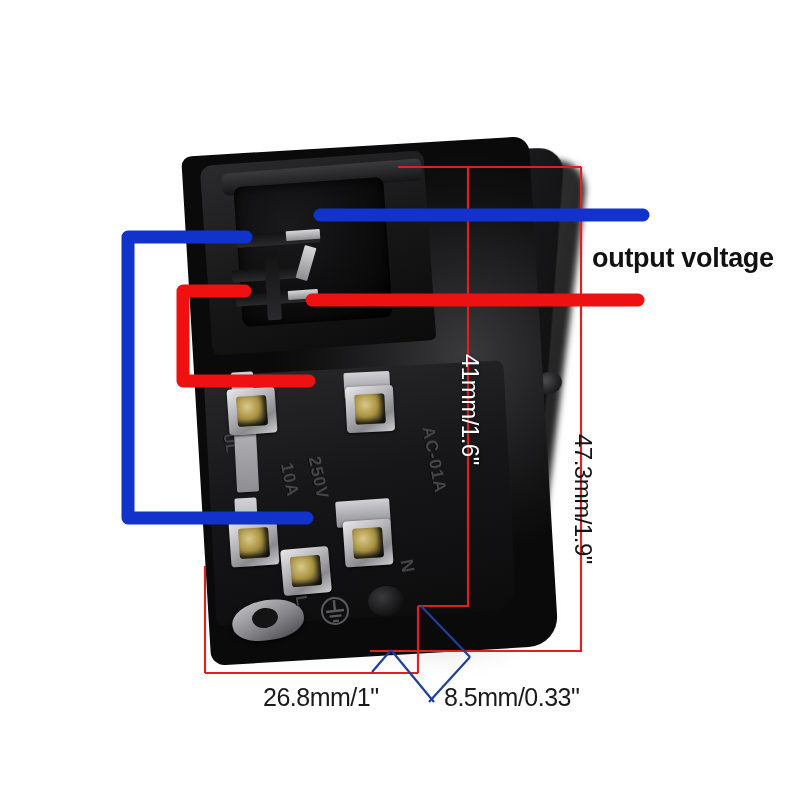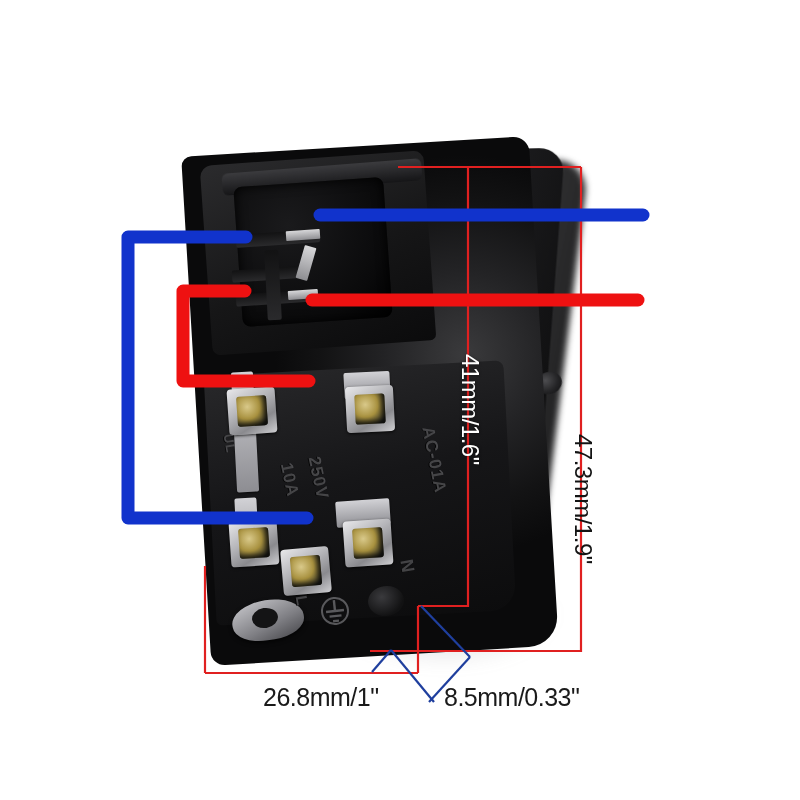--- a/index.html
+++ b/index.html
@@ -243,20 +243,21 @@
 
     <path d="M 246 237 L 128 237 L 128 518 L 307 518" fill="none" stroke="#1133cc" stroke-width="13" stroke-linecap="round" stroke-linejoin="round"></path>
 
     <path d="M 245 291 L 183 291 L 183 381 L 309 381" fill="none" stroke="#ee1111" stroke-width="13" stroke-linecap="round" stroke-linejoin="round"></path>
 
     <line x1="320" y1="215" x2="643" y2="215" stroke="#1133cc" stroke-width="13" stroke-linecap="round"></line>
 
     <line x1="312" y1="300" x2="638" y2="300" stroke="#ee1111" stroke-width="13" stroke-linecap="round"></line>
   </svg>
 
+  <div class="lbl lbl-out" style="left:592px;top:243px;">output voltage</div>
 
   <div class="lbl lbl-vert-white" style="left:484px;top:354px;">41mm/1.6"</div>
 
   <div class="lbl lbl-vert-dark" style="left:597px;top:434px;">47.3mm/1.9"</div>
 
   <div class="lbl lbl-dim" style="left:263px;top:683px;">26.8mm/1"</div>
 
   <div class="lbl lbl-dim" style="left:444px;top:683px;">8.5mm/0.33"</div>
 
 </div>

